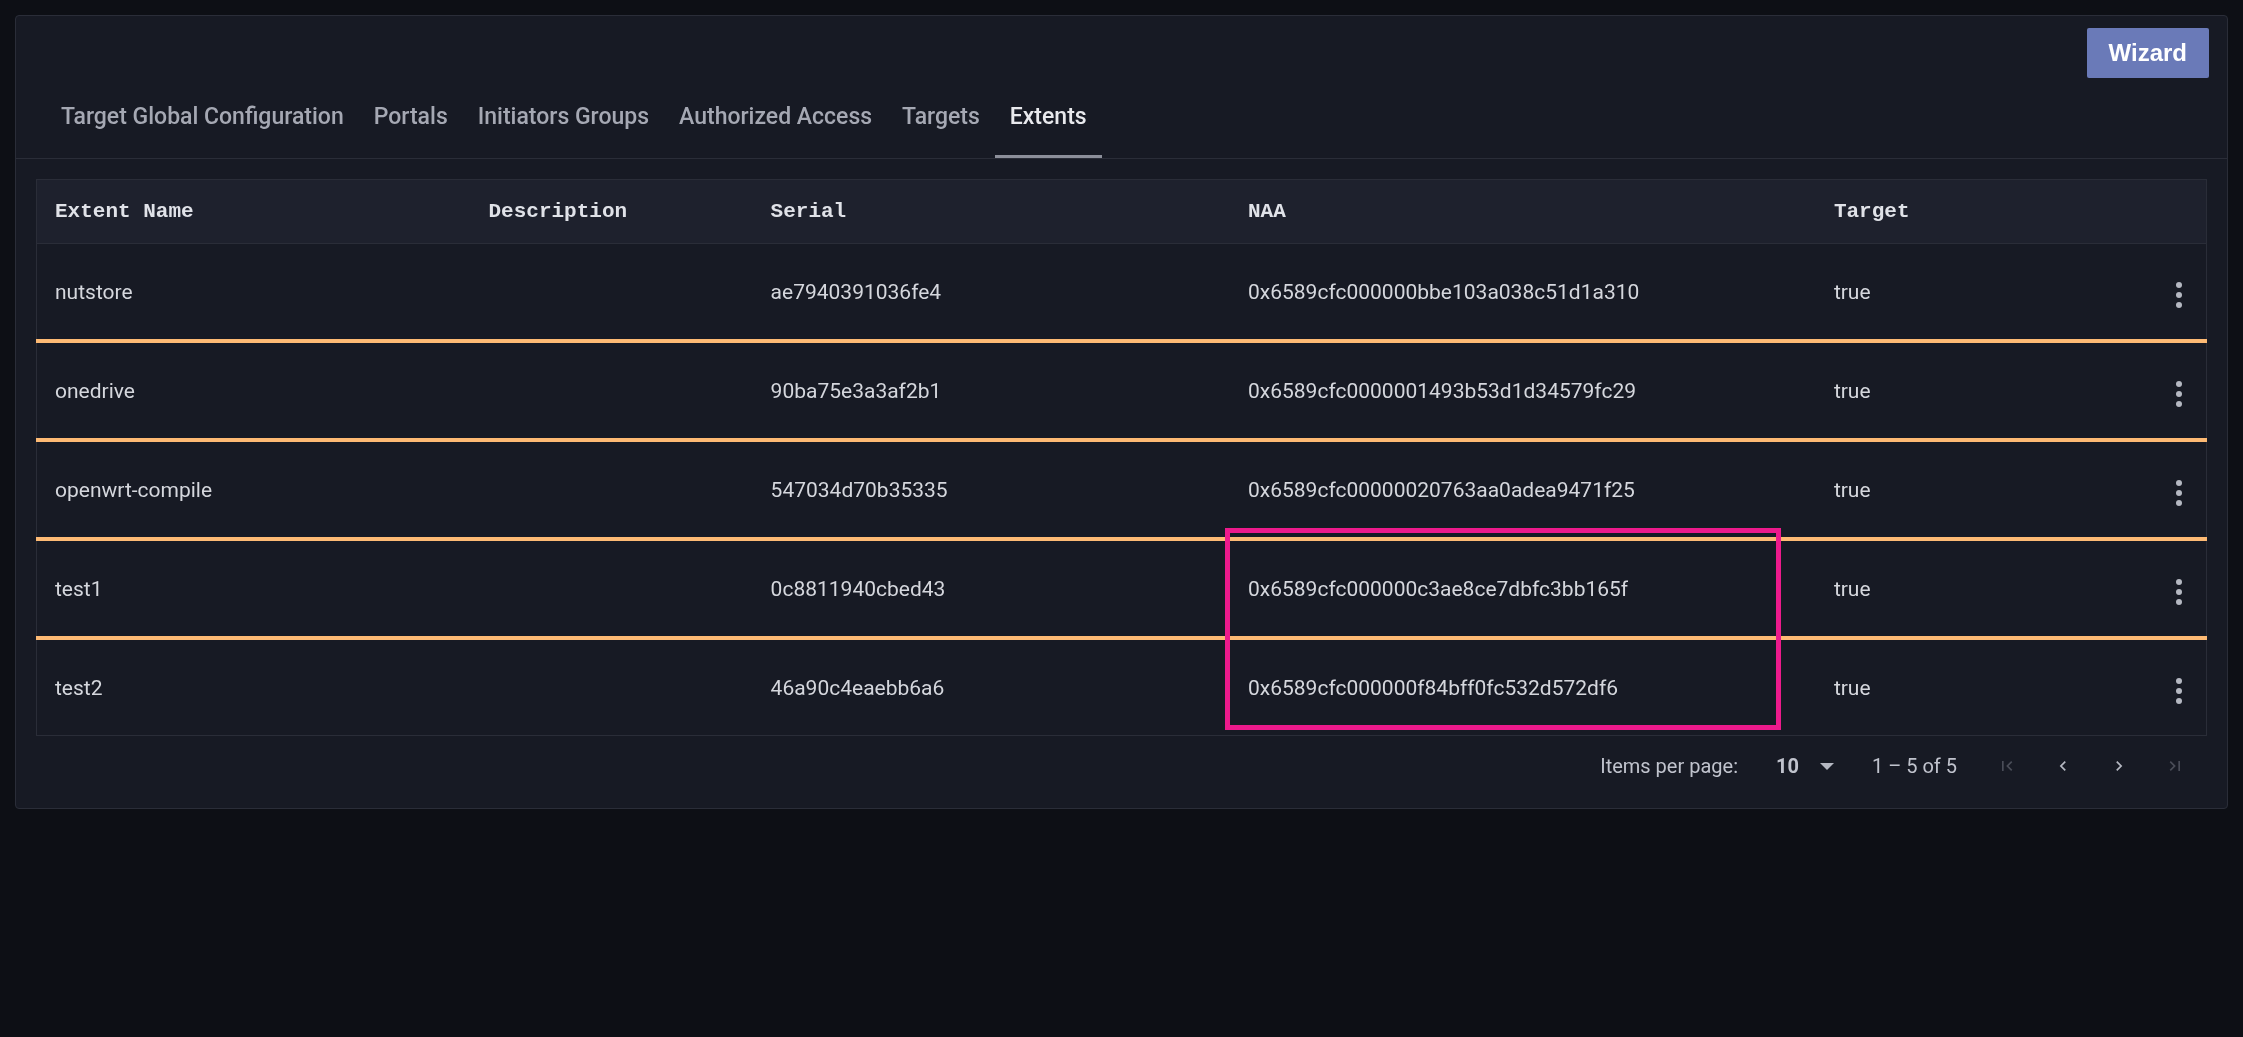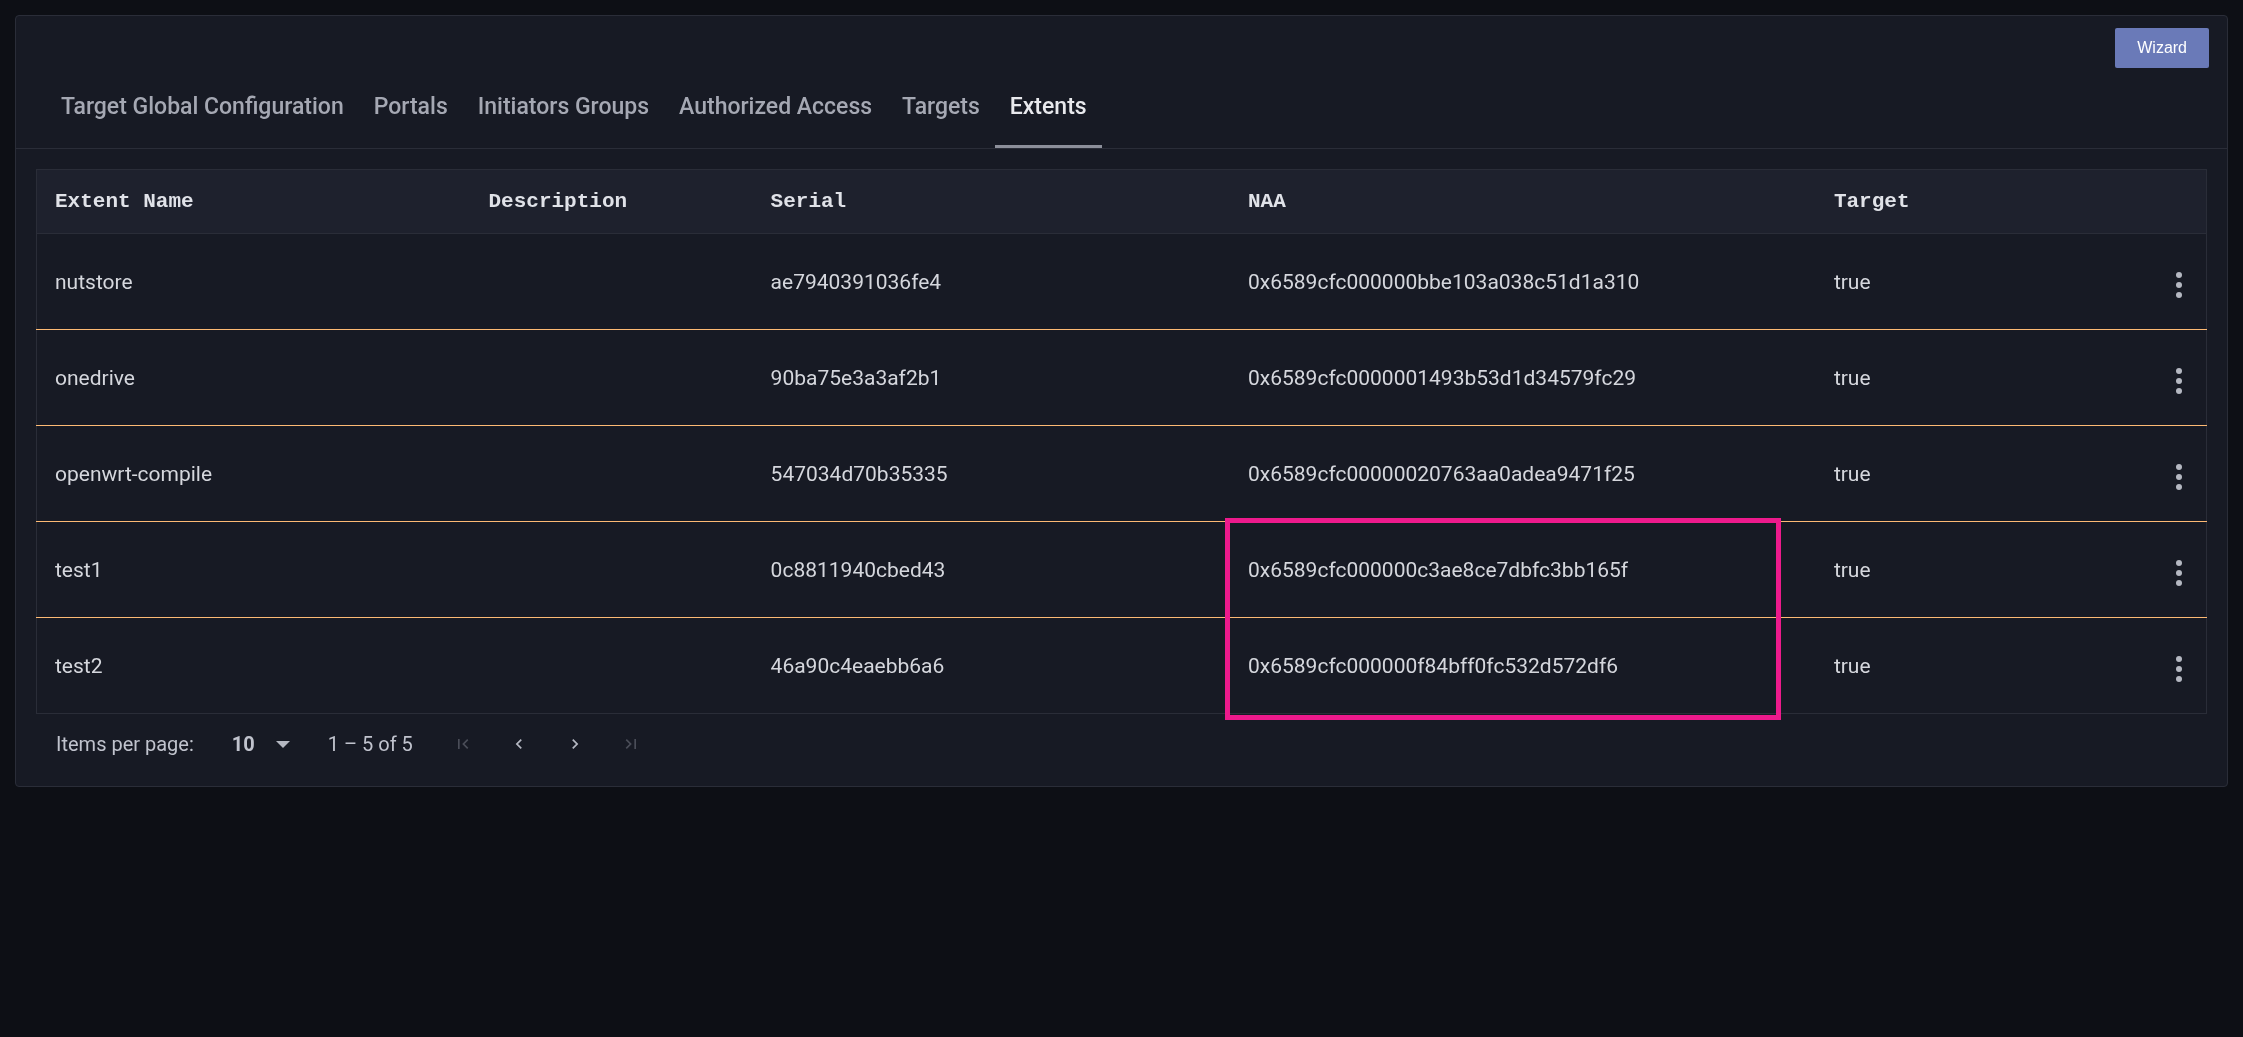--- a/index.html
+++ b/index.html
@@ -26,22 +26,22 @@
   display: flex;
   justify-content: flex-end;
   padding: 12px 18px 0 18px;
 }
 
 .wizard-btn {
   background-color: #6a7ab8;
   color: #ffffff;
   border: none;
   padding: 11px 22px;
-  font-size: 16px;
-  font-weight: 400;
+  font-size: 24px;
+  font-weight: 700;
   cursor: pointer;
   border-radius: 2px;
 }
 
 .tabs-container {
   border-bottom: 1px solid #2a2d38;
 }
 
 .tabs {
   display: flex;
@@ -95,21 +95,21 @@
   font-weight: 600;
   color: #e0e2e8;
   border-bottom: 1px solid #2a2d38;
 }
 
 .table td {
   padding: 25px 18px;
   font-size: 21px;
   font-weight: 400;
   color: #d5d7dd;
-  border-bottom: 1px solid #fdba74;
+  border-bottom: 4px solid #fdba74;
 }
 
 .table tbody tr:last-child td {
   border-bottom: none;
 }
 
 .col-name { width: 20%; }
 .col-desc { width: 13%; }
 .col-serial { width: 22%; }
 .col-naa { width: 27%; }
@@ -141,21 +141,21 @@
   border: 5px solid #ed1a8c;
   pointer-events: none;
 }
 
 .naa-container {
   position: relative;
 }
 
 .paginator {
   display: flex;
-  justify-content: flex-start;
+  justify-content: flex-end;
   align-items: center;
   padding: 18px 20px 10px 20px;
   gap: 38px;
   font-size: 20px;
   color: #c0c3cd;
 }
 
 .paginator-label {
   font-weight: 400;
 }

